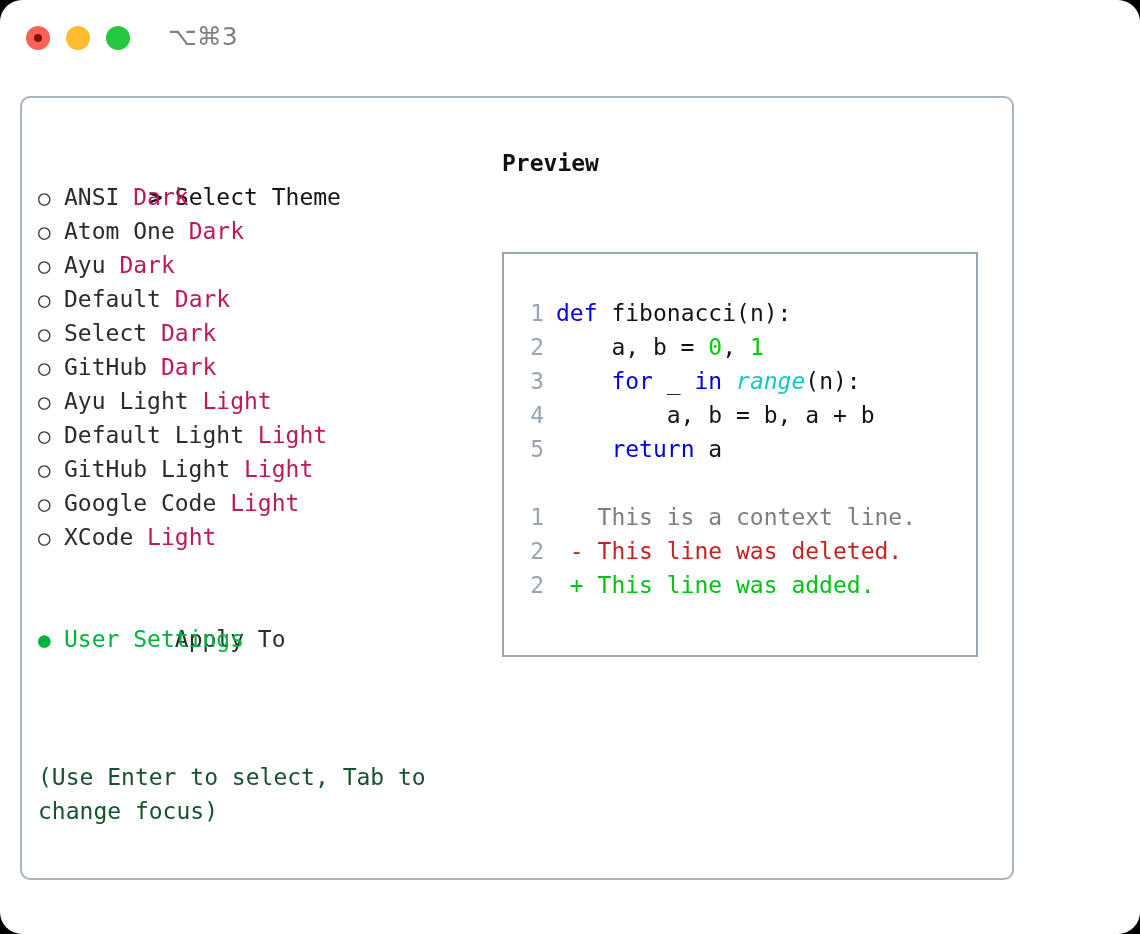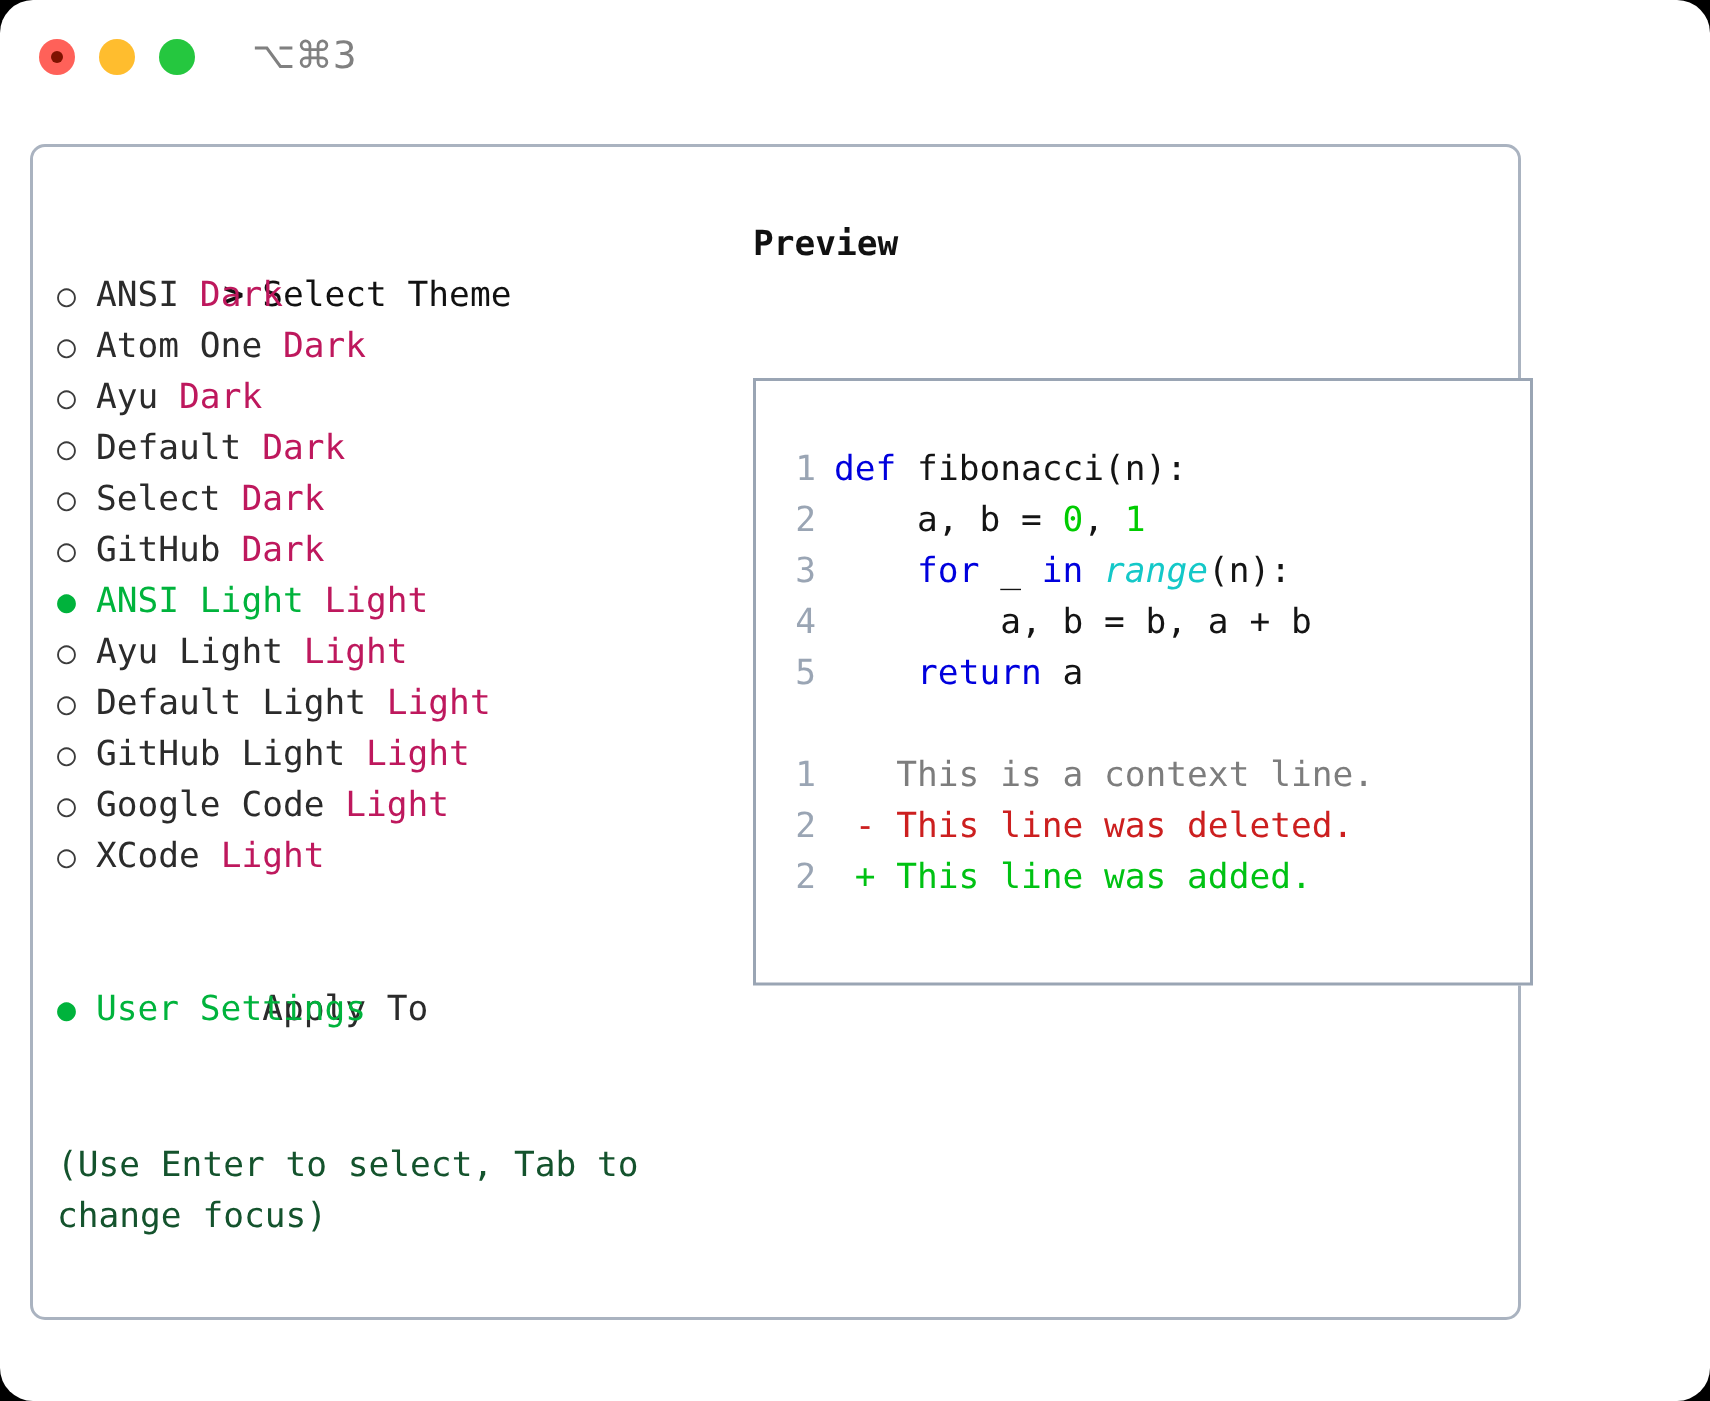--- a/index.html
+++ b/index.html
@@ -132,21 +132,21 @@
     font-size: 23px;
     font-weight: bold;
     color: #111111;
     line-height: 34px;
     white-space: pre;
   }
   #preview-box {
     position: absolute;
     left: 0px;
     top: 106px;
-    width: 520px;
+    width: 476px;
     height: 405px;
     border: 2px solid #9aa5b4;
     box-sizing: border-box;
     background: #ffffff;
   }
   #code-area {
     position: absolute;
     left: 18px;
     top: 42px;
     right: 8px;
@@ -198,21 +198,20 @@
         <span class="marker arrow">&gt;</span><span class="heading">Select Theme</span>
       </div>
 
       <div id="theme-list">
           <div class="row"><span class="marker">○</span><span class="name">ANSI</span><span class="variant"> Dark</span></div>
           <div class="row"><span class="marker">○</span><span class="name">Atom One</span><span class="variant"> Dark</span></div>
           <div class="row"><span class="marker">○</span><span class="name">Ayu</span><span class="variant"> Dark</span></div>
           <div class="row"><span class="marker">○</span><span class="name">Default</span><span class="variant"> Dark</span></div>
           <div class="row"><span class="marker">○</span><span class="name">Select</span><span class="variant"> Dark</span></div>
           <div class="row"><span class="marker">○</span><span class="name">GitHub</span><span class="variant"> Dark</span></div>
-          <div class="row"><span class="marker sel">●</span><span class="name selected">ANSI Light</span><span class="variant"> Light</span></div>
           <div class="row"><span class="marker">○</span><span class="name">Ayu Light</span><span class="variant"> Light</span></div>
           <div class="row"><span class="marker">○</span><span class="name">Default Light</span><span class="variant"> Light</span></div>
           <div class="row"><span class="marker">○</span><span class="name">GitHub Light</span><span class="variant"> Light</span></div>
           <div class="row"><span class="marker">○</span><span class="name">Google Code</span><span class="variant"> Light</span></div>
           <div class="row"><span class="marker">○</span><span class="name">XCode</span><span class="variant"> Light</span></div>
         </div>
 
       <div class="spacer-row"></div>
 
       <div class="row">

